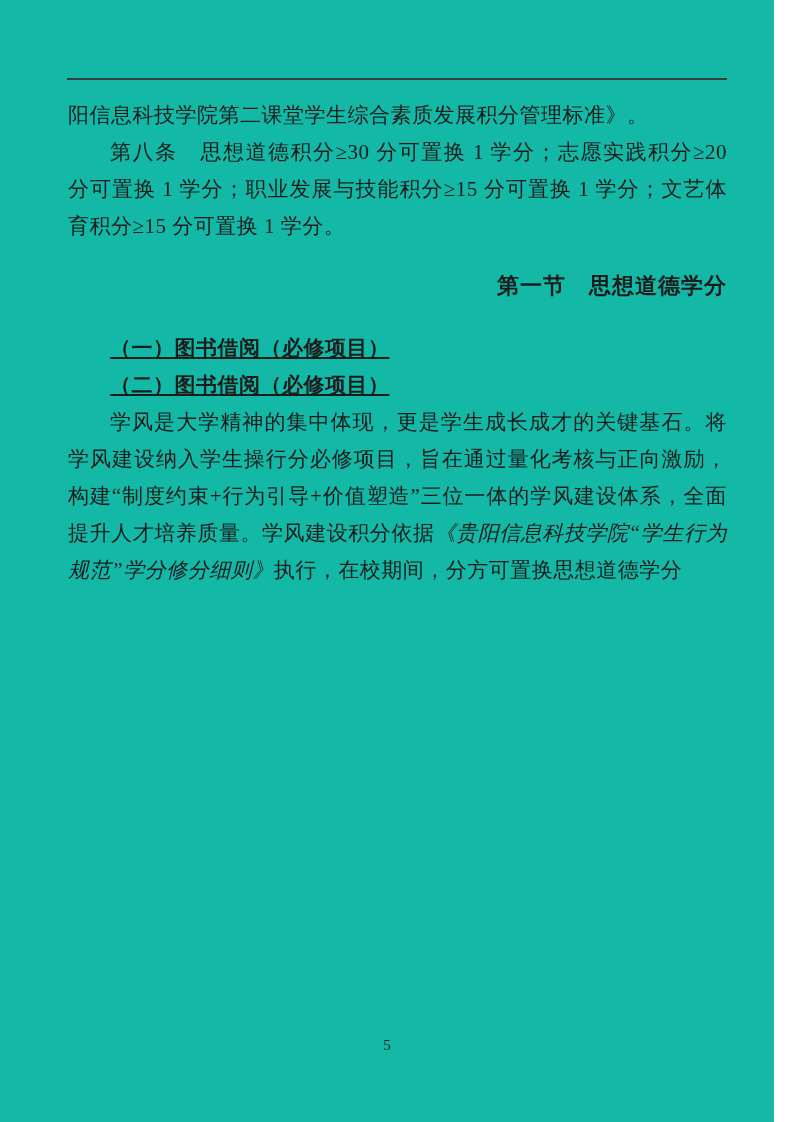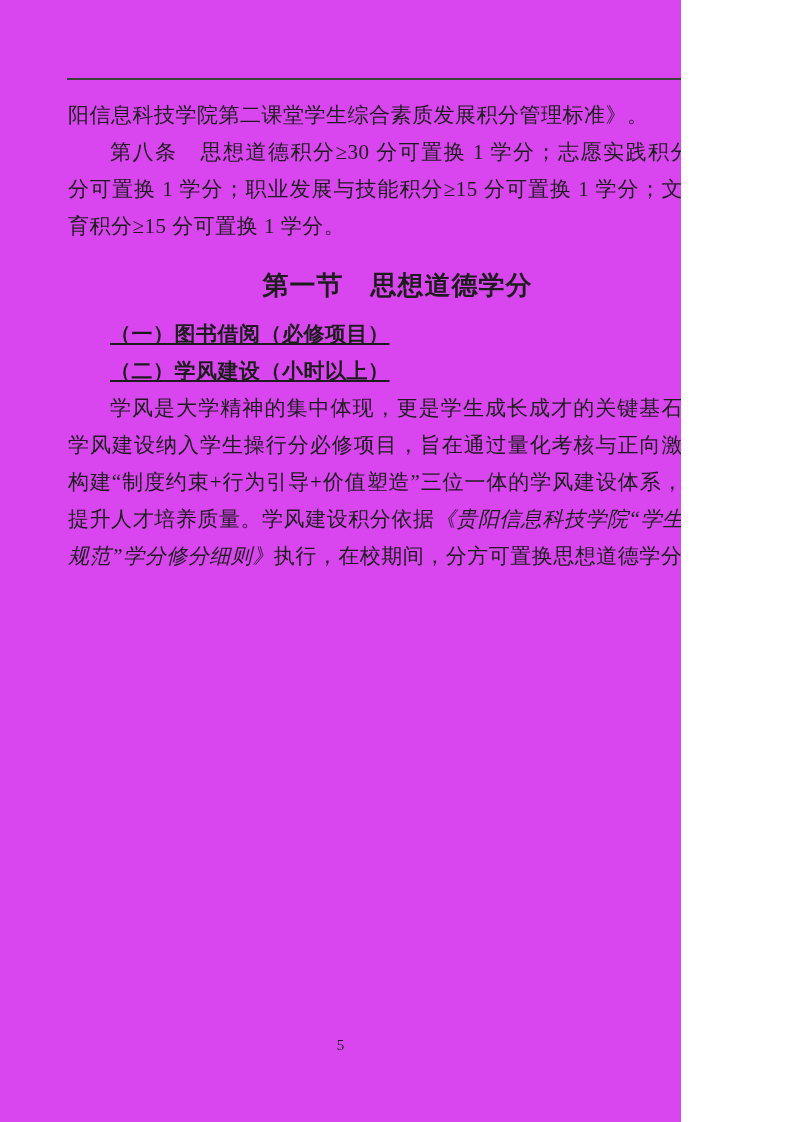--- a/index.html
+++ b/index.html
@@ -2,23 +2,23 @@
 <html><head>
 <meta charset="utf-8">
 <style>
   html, body {
     margin: 0;
     padding: 0;
     background: #ffffff;
   }
   .page {
     position: relative;
-    width: 681px;
+    width: 774px;
     height: 1122px;
-    background: #d946ef;
+    background: #14b8a6;
     color: #1c1c1c;
     font-family: "Liberation Serif", "DejaVu Serif", serif;
     overflow: hidden;
   }
   .header-rule {
     position: absolute;
     left: 67px;
     top: 78px;
     width: 660px;
     height: 0;
@@ -40,26 +40,26 @@
     text-indent: 2em;
   }
   .no-indent {
     text-indent: 0;
   }
   .article-label {
     font-weight: normal;
     margin-right: 1.1em;
   }
   .section-heading {
-    margin: 22px 0 12px 0;
+    margin: 22px 0 26px 0;
     font-family: "Liberation Sans", "DejaVu Sans", sans-serif;
-    font-size: 26px;
+    font-size: 22px;
     font-weight: bold;
     line-height: 37px;
-    text-align: center;
+    text-align: right;
     text-indent: 0;
     letter-spacing: 1px;
   }
   .sub-heading {
     margin: 0;
     font-size: 21px;
     font-weight: bold;
     line-height: 37px;
     letter-spacing: 0.5px;
     text-indent: 2em;
@@ -92,21 +92,21 @@
     <p class="para no-indent">阳信息科技学院第二课堂学生综合素质发展积分管理标准》。</p>
 
     <p class="para"><span class="article-label">第八条</span><span>思想道德积分≥30 分可置换 1 学分；志愿实践积分≥20 分可置换 1 学分；职业发展与技能积分≥15 分可置换 1 学分；文艺体育积分≥15 分可置换 1 学分。</span></p>
 
     <h2 class="section-heading">第一节　思想道德学分</h2>
 
 
     <h3 class="sub-heading">（一）图书借阅（必修项目）</h3>
 
 
-    <h3 class="sub-heading">（二）学风建设（小时以上）</h3>
+    <h3 class="sub-heading">（二）图书借阅（必修项目）</h3>
 
     <p class="para"><span>学风是大学精神的集中体现，更是学生成长成才的关键基石。将学风建设纳入学生操行分必修项目，旨在通过量化考核与正向激励，构建“制度约束+行为引导+价值塑造”三位一体的学风建设体系，全面提升人才培养质量。学风建设积分依据</span><span class="book-title">《贵阳信息科技学院“学生行为规范”学分修分细则》</span><span>执行，在校期间，分方可置换思想道德学分</span></p>
 
   </div>
 
   <div class="page-number">5</div>
 
 </div>
 
 </body></html>

